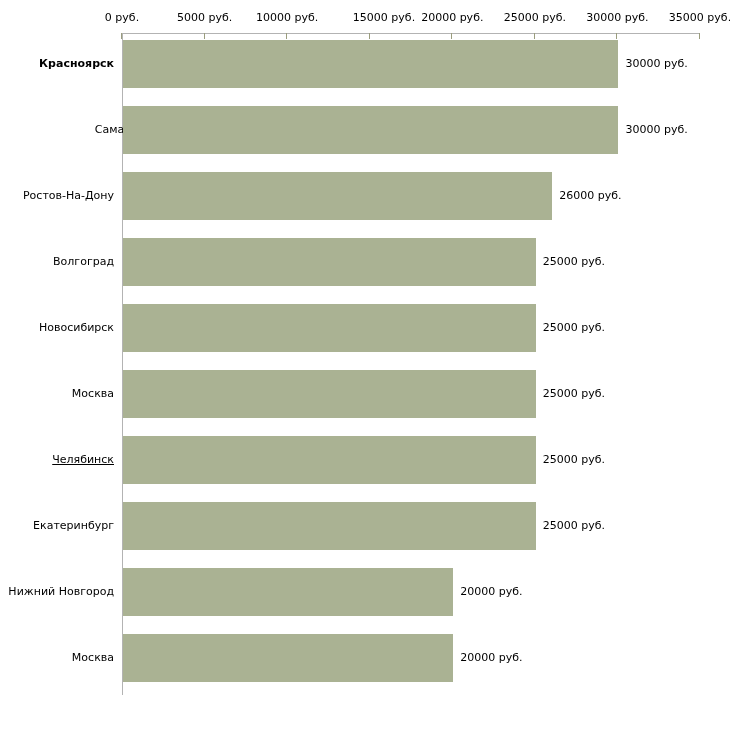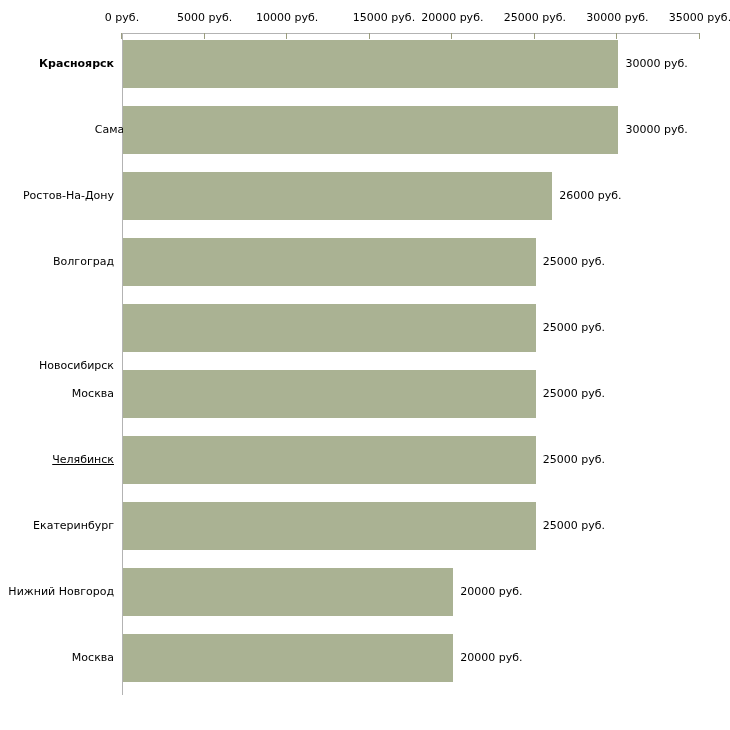--- a/index.html
+++ b/index.html
@@ -110,21 +110,21 @@
       <div class="x-tick-label" style="left: 700px; top: 12px;">35000 руб.</div>
     </div>
 
   <div id="y-axis"></div>
   <div id="y-ticks-layer"></div>
   <div id="cat-labels-layer">
       <div class="cat-label" style="right: 616px; top: 64px; font-weight: bold;">Красноярск</div>
       <div class="cat-label" style="right: 592px; top: 130px;">Самара</div>
       <div class="cat-label" style="right: 616px; top: 196px;">Ростов-На-Дону</div>
       <div class="cat-label" style="right: 616px; top: 262px;">Волгоград</div>
-      <div class="cat-label" style="right: 616px; top: 328px; margin-top: 38px;">Новосибирск</div>
+      <div class="cat-label" style="right: 616px; top: 328px;">Новосибирск</div>
       <div class="cat-label" style="right: 616px; top: 394px;">Москва</div>
       <div class="cat-label" style="right: 616px; top: 460px; text-decoration: underline;">Челябинск</div>
       <div class="cat-label" style="right: 616px; top: 526px;">Екатеринбург</div>
       <div class="cat-label" style="right: 616px; top: 592px; text-align: right;">Нижний Новгород</div>
       <div class="cat-label" style="right: 616px; top: 658px;">Москва</div>
     </div>
 
   <div id="bars-layer">
       <div class="bar" style="top: 40px; width: 495.429px; height: 48px; background: rgb(170, 178, 147);"></div>
       <div class="bar" style="top: 106px; width: 495.429px; height: 48px; background: rgb(170, 178, 147);"></div>

